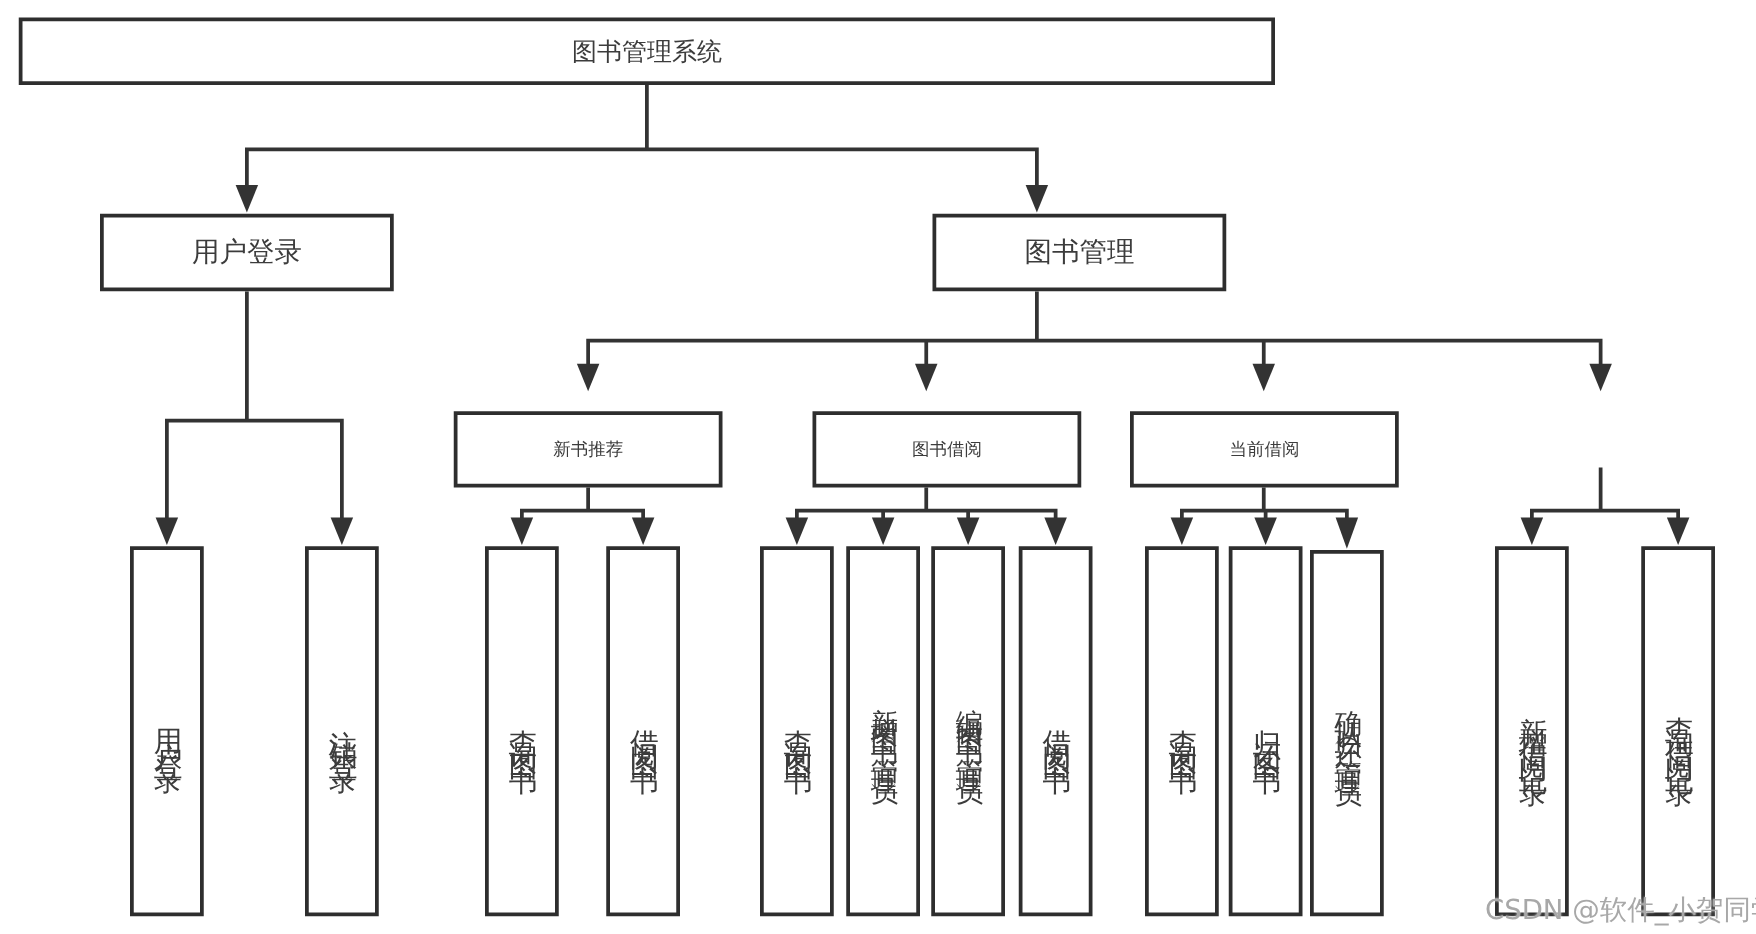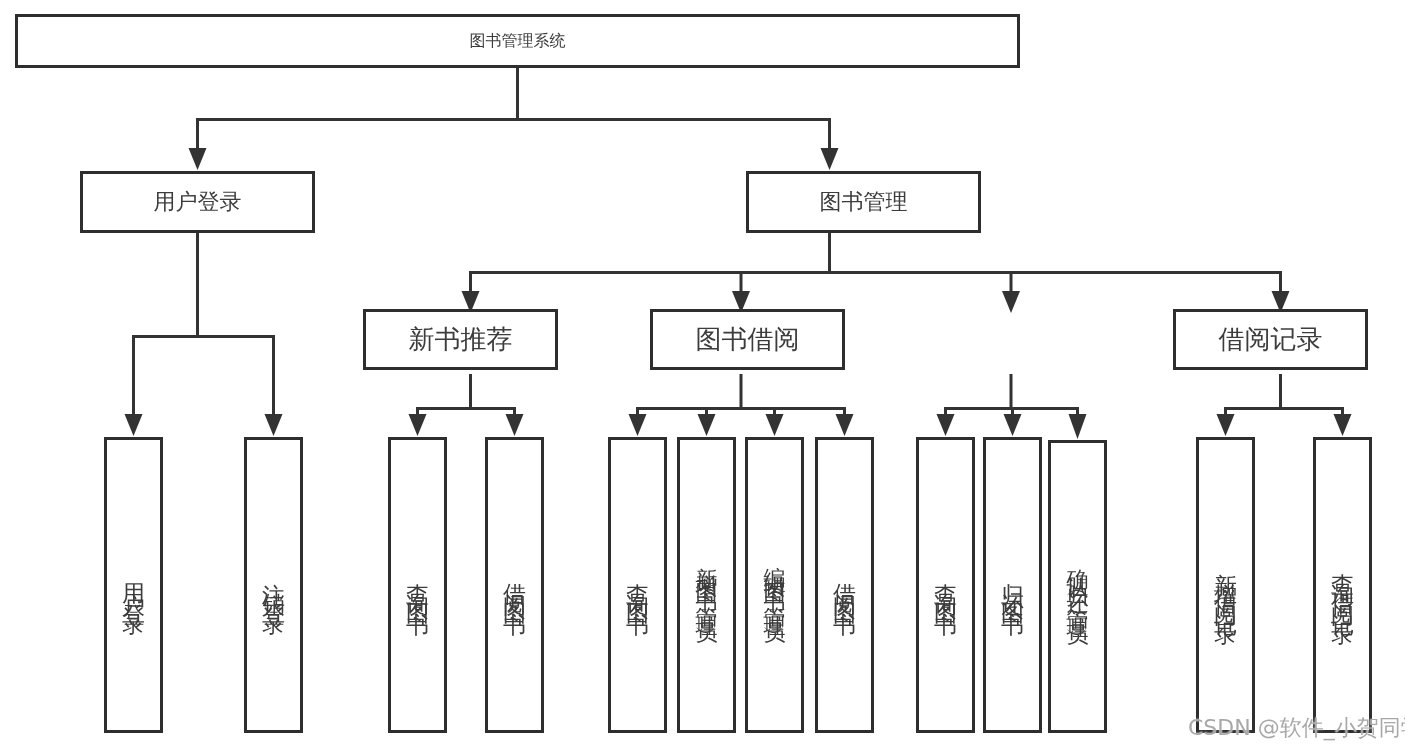--- a/index.html
+++ b/index.html
@@ -25,23 +25,23 @@
     position:absolute;
     box-sizing:border-box;
     background:#fff;
     border:3px solid var(--box-border);
     color:var(--text);
     display:flex;
     align-items:center;
     justify-content:center;
     text-align:center;
   }
-  .root{left:15px;top:14px;width:1005px;height:54px;font-size:16px;}
+  .root{left:15px;top:14px;width:1005px;height:54px;font-size:20px;}
   .lvl2{top:171px;width:235px;height:62px;font-size:22px;}
-  .lvl3{top:309px;width:195px;height:61px;font-size:26px;}
+  .lvl3{top:329px;width:215px;height:61px;font-size:14px;}
   .leaf{top:437px;width:59px;height:296px;}
   .vtext{
     writing-mode:vertical-rl;
     line-height:1;
     font-size:23px;
     letter-spacing:10px;
     white-space:nowrap;
   }
   .vlong{font-size:22px;letter-spacing:8px;}
   .watermark{
@@ -103,21 +103,21 @@
     </g>
   </svg>
 
   <div class="node root">图书管理系统</div>
 
   <div class="node lvl2" style="left:80px;">用户登录</div>
   <div class="node lvl2" style="left:712px;margin-left:34px;">图书管理</div>
 
   <div class="node lvl3" style="left:363px;">新书推荐</div>
   <div class="node lvl3" style="left:634px;margin-left:16px;">图书借阅</div>
-  <div class="node lvl3" style="left:1173px;">借阅记录</div>
+  <div class="node lvl3" style="left:904px;">当前借阅</div>
 
   <div class="node leaf" style="left:104px;">
     <span class="vtext">用户登录</span>
   </div>
   <div class="node leaf" style="left:244px;">
     <span class="vtext">注销登录</span>
   </div>
 
   <div class="node leaf" style="left:388px;">
     <span class="vtext">查询图书</span>

